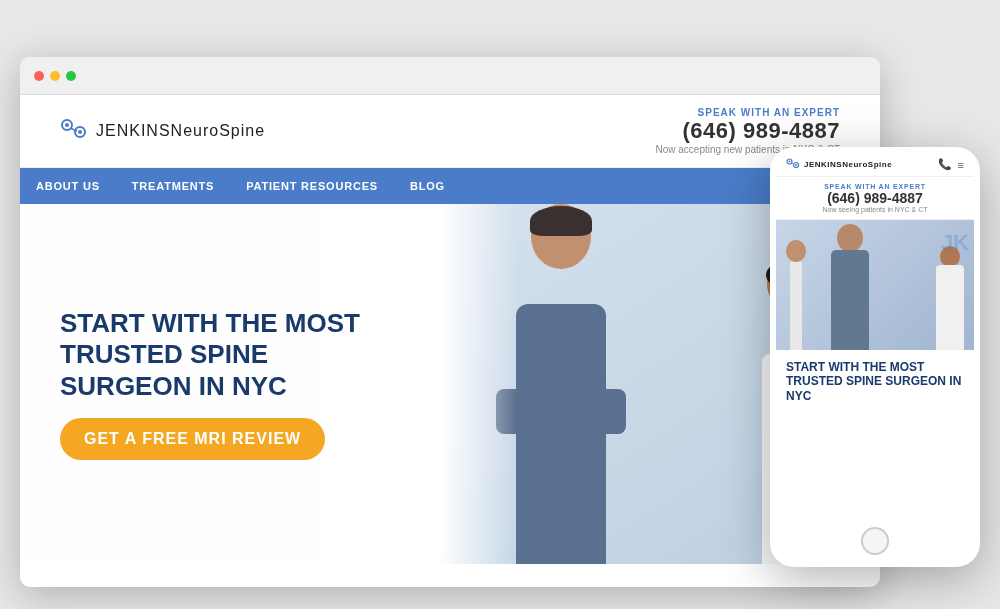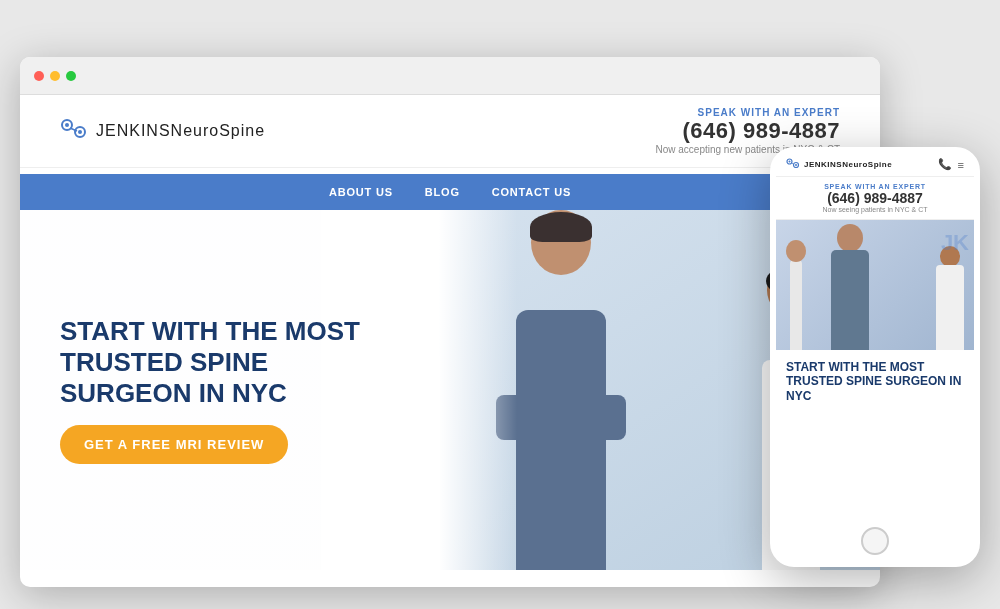--- a/index.html
+++ b/index.html
@@ -117,22 +117,21 @@
       font-size: 10px;
       color: #888;
     }
 
     
     .site-nav {
       background: #4a7cc9;
       padding: 0;
       display: flex;
       align-items: center;
-      justify-content: center;
-      margin-top: 6px;
+      justify-content: flex-start;
     }
 
     .site-nav a {
       color: #fff;
       text-decoration: none;
       font-size: 11px;
       font-weight: 700;
       letter-spacing: 0.8px;
       padding: 12px 16px;
       display: inline-block;
@@ -173,21 +172,21 @@
       line-height: 1.6;
       margin-bottom: 20px;
     }
 
     .cta-button {
       background: #f5a623;
       color: #fff;
       border: none;
       padding: 12px 24px;
       border-radius: 25px;
-      font-size: 13px;
+      font-size: 16px;
       font-weight: 700;
       letter-spacing: 1px;
       text-transform: uppercase;
       cursor: pointer;
     }
 
     
     .mobile-browser {
       width: 210px;
       height: 420px;
@@ -535,22 +534,23 @@
         </div>
         <div class="header-contact">
           <div class="speak-label">SPEAK WITH AN EXPERT</div>
           <div class="phone-number">(646) 989-4887</div>
           <div class="accepting-text">Now accepting new patients in NYC &amp; CT</div>
         </div>
       </div>
 
       <nav class="site-nav">
         <a href="#">ABOUT US</a>
+        <a href="#">TREATMENTS</a>
+        <a href="#">PATIENT RESOURCES</a>
         <a href="#">BLOG</a>
-        <a href="#">CONTACT US</a>
       </nav>
 
       <div class="hero">
 
         <div class="team-photo-sim">
           <div class="team-bg"></div>
 
           <div class="person-silhouette sil-1">
             <div class="hair"></div>
             <div class="head"></div>

